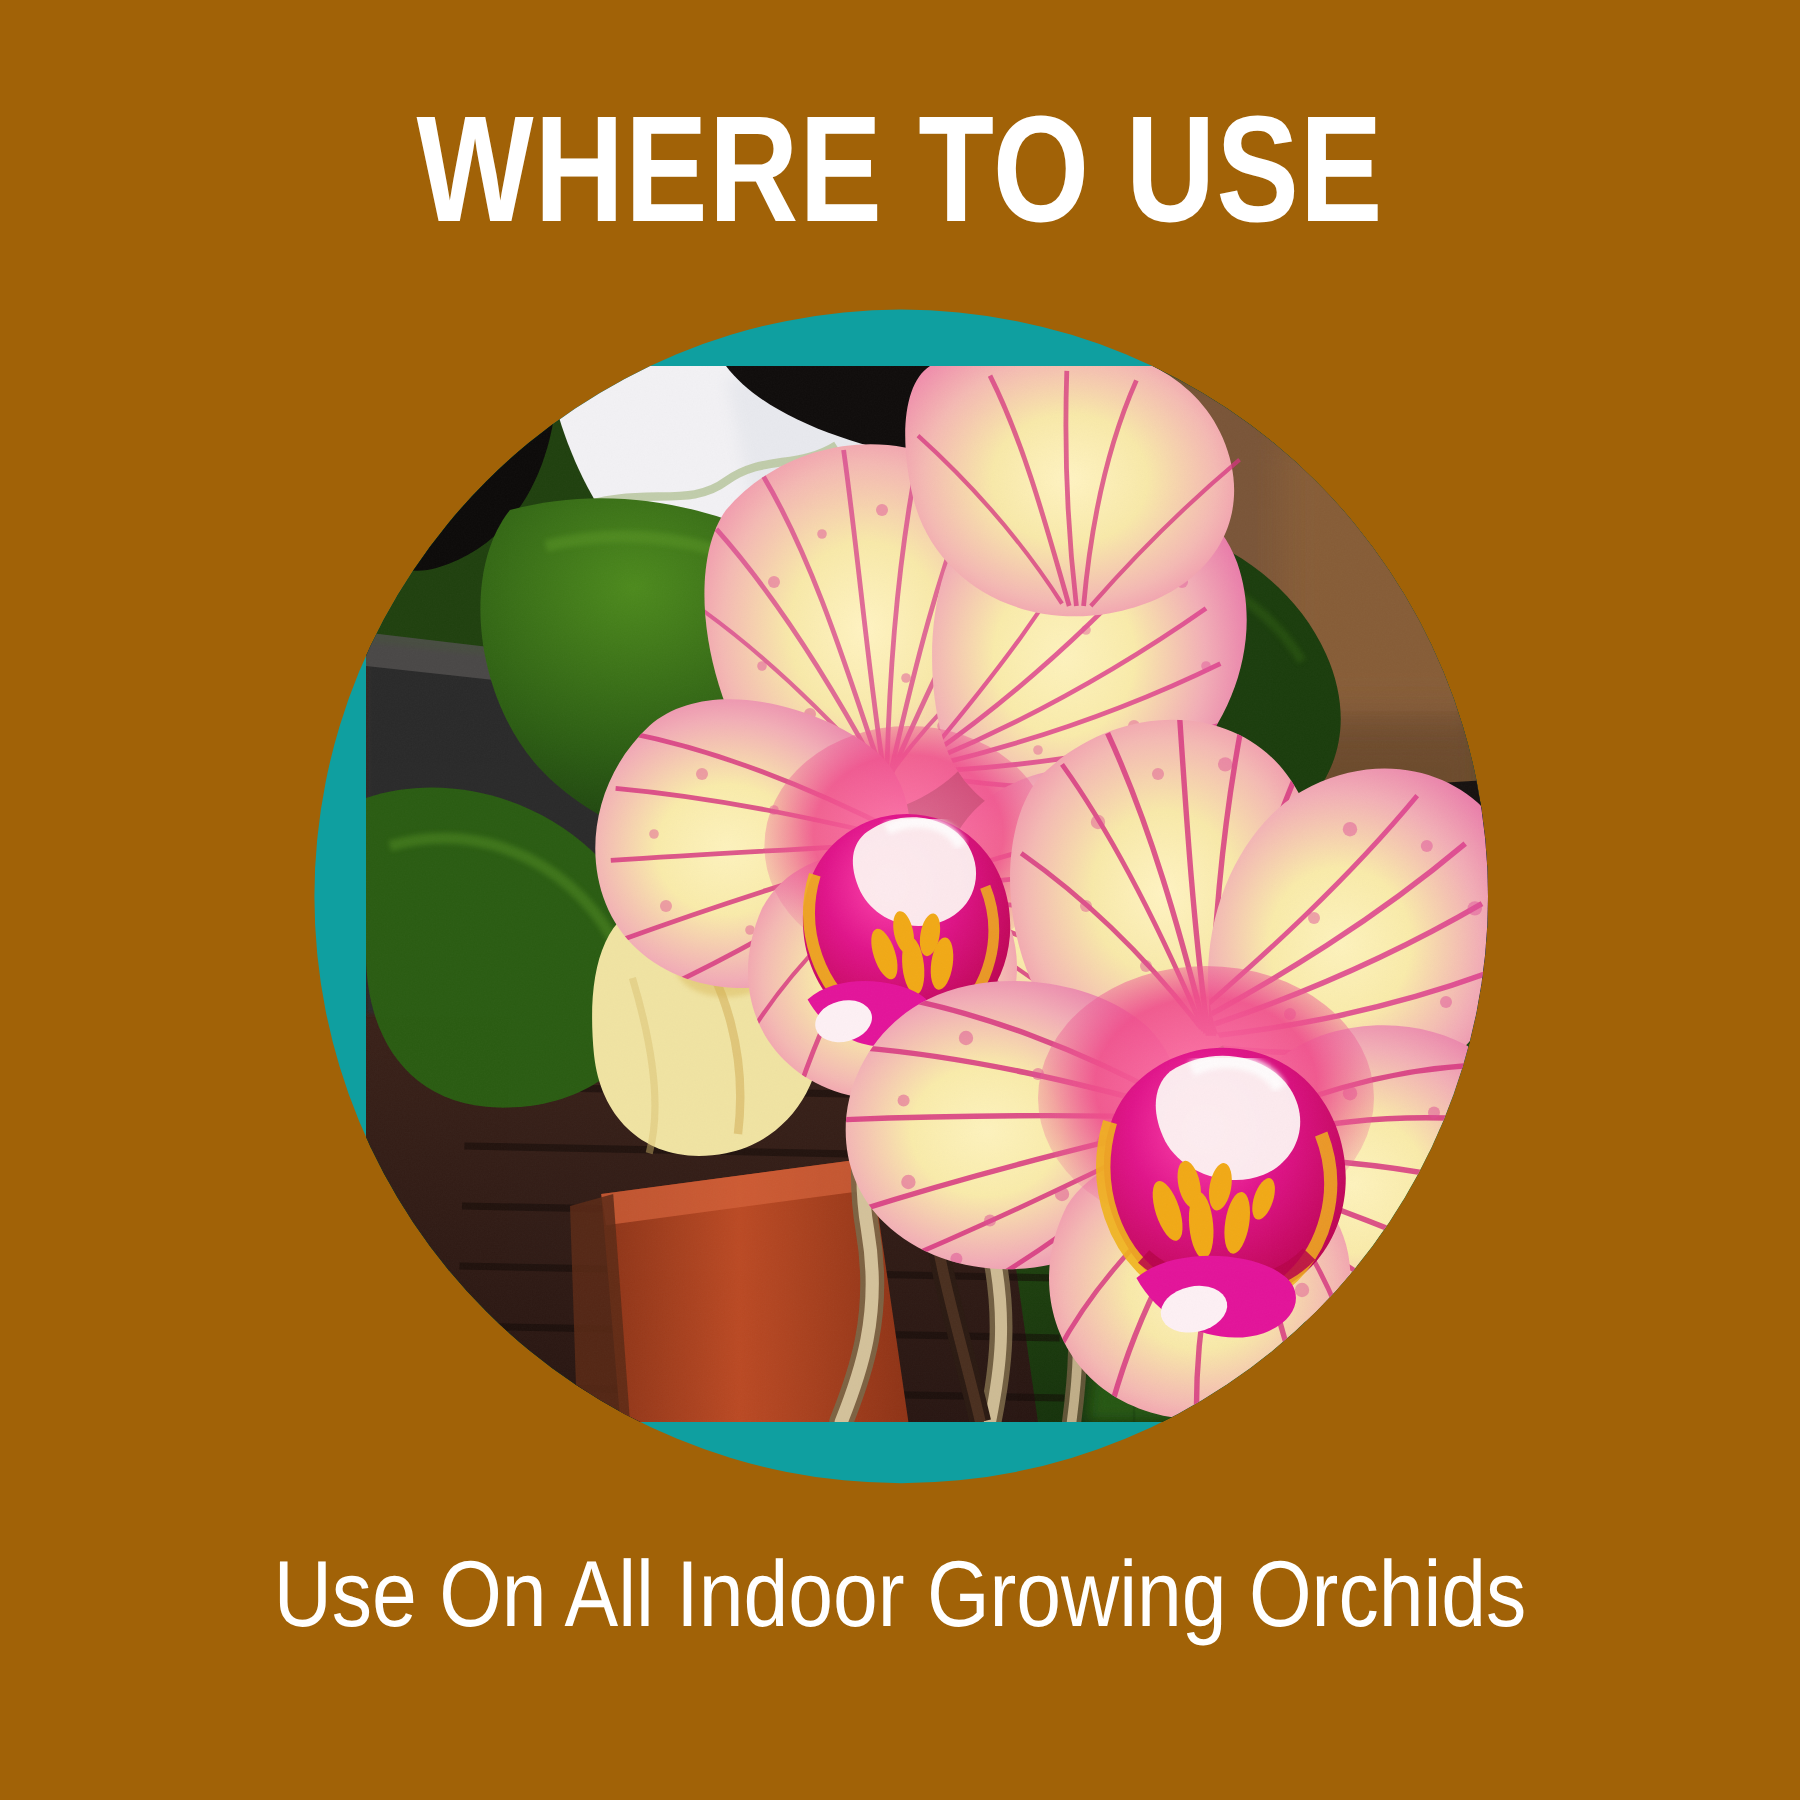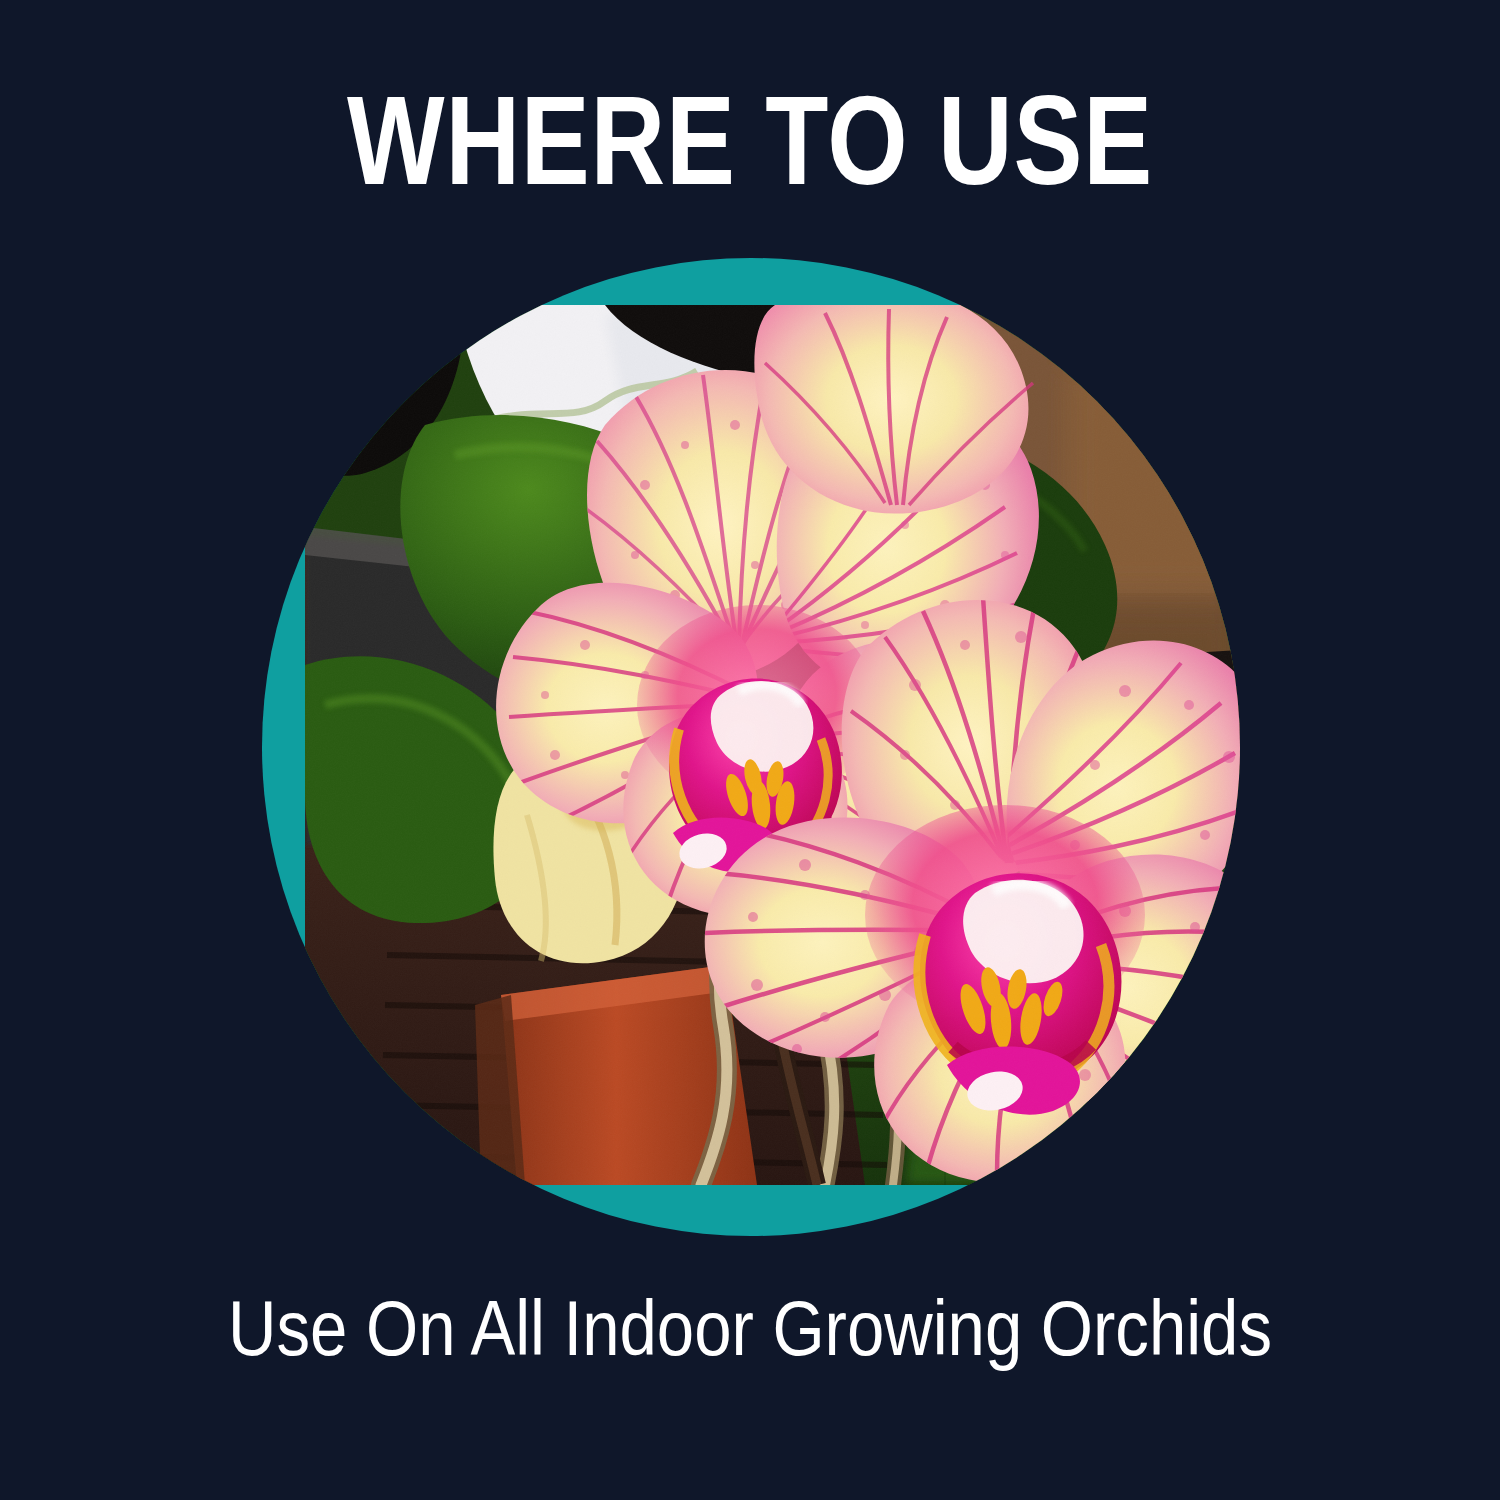--- a/index.html
+++ b/index.html
@@ -81,21 +81,21 @@
     width: 935px;
     height: 880px;
     overflow: hidden;
     background: #123310;
   }
   #photo-inner svg { display: block; }
 </style>
 </head>
 <body>
 
-<div id="root" style="background: #0f172a;">
+<div id="root" style="background: #a16207;">
 
   <div id="title" style="color: rgb(255, 255, 255);">WHERE TO USE</div>
 
   <div id="media">
     <div id="ring" style="background: rgb(15, 159, 160);"></div>
     <div id="photo-clip">
       <div id="photo-inner">
         <svg width="935" height="880" viewBox="0 0 935 880" xmlns="http://www.w3.org/2000/svg" role="img" aria-label="orchid photo">
           <defs>
 

